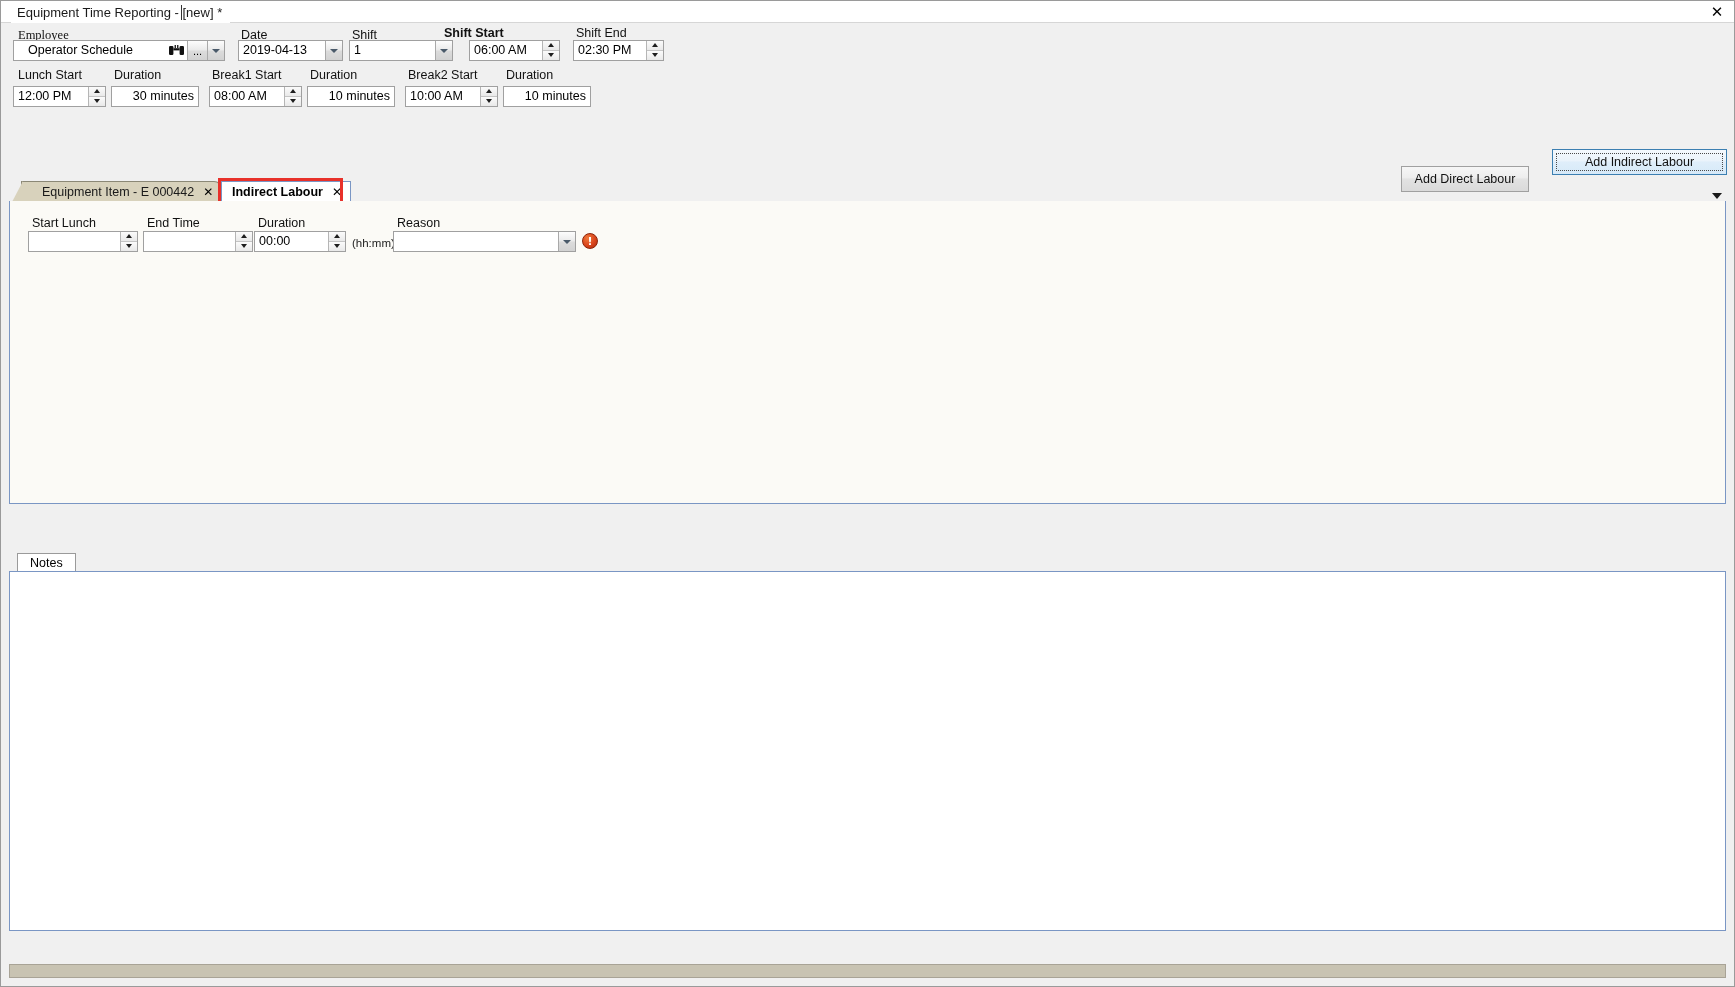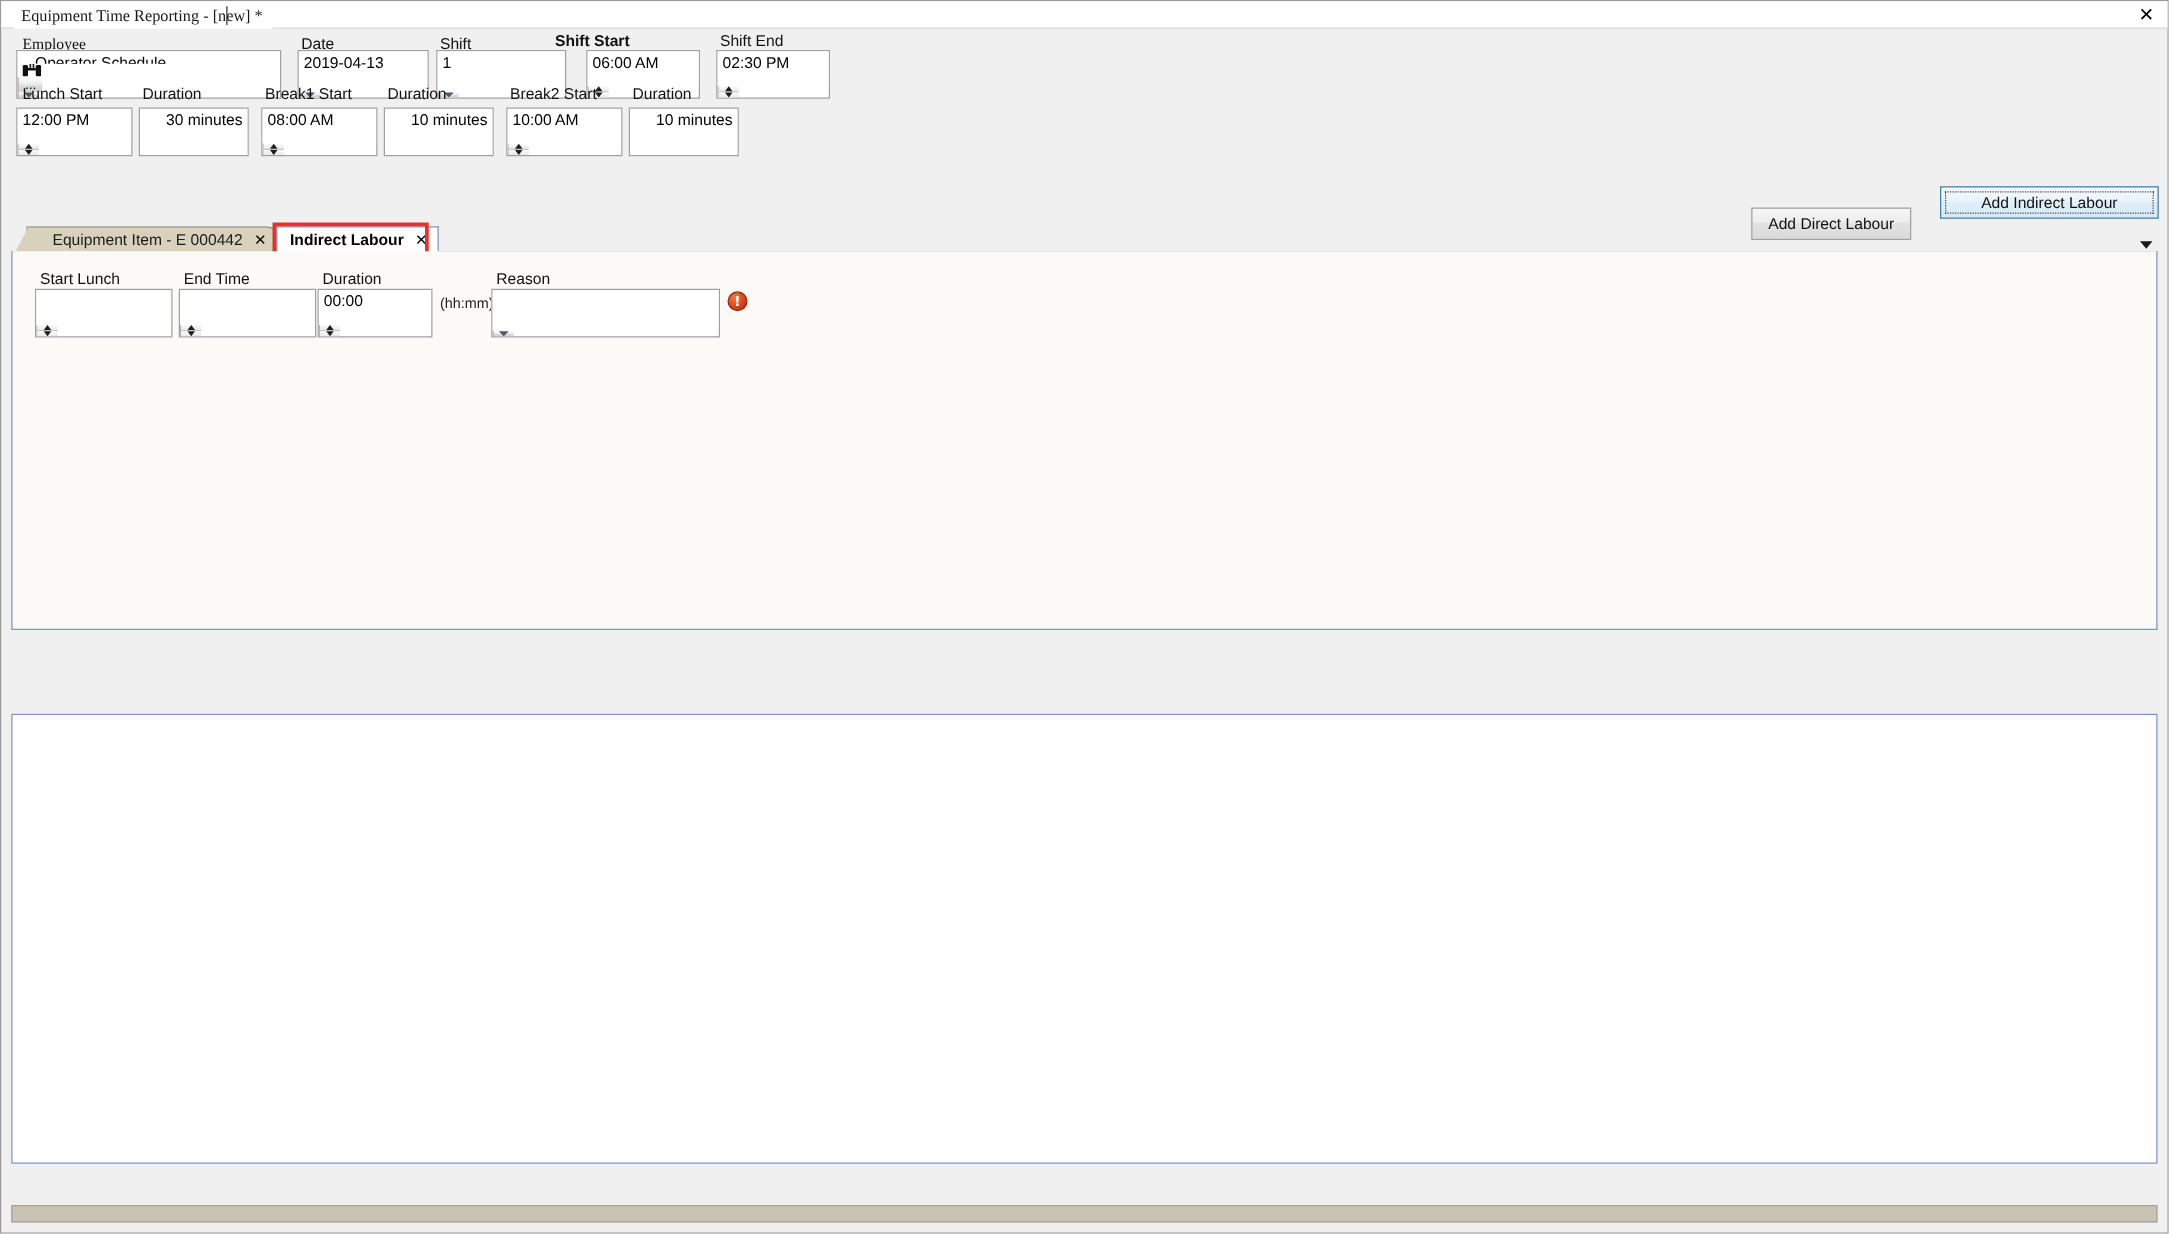--- a/index.html
+++ b/index.html
@@ -28,21 +28,20 @@
   }
   .title-tab {
     position: absolute;
     left: 10px; top: 2px;
     height: 20px;
     padding: 2px 8px 0 6px;
     font-size: 13px;
     color: #1a1a1a;
     white-space: nowrap;
     background: #ffffff;
-    font-family: Liberation Serif, serif;
   }
   .title-caret {
     position: absolute;
     left: 180px; top: 4px;
     width: 1px; height: 15px;
     background: #333;
   }
   .title-close {
     position: absolute;
     right: 6px; top: 1px;
@@ -58,27 +57,26 @@
 
   
   .fld-label {
     position: absolute;
     font-size: 12.5px;
     color: #111;
     white-space: nowrap;
   }
   .ctrl {
     position: absolute;
-    height: 39px;
+    height: 21px;
     background: #ffffff;
     border: 1px solid #a0a0a0;
     display: flex;
     align-items: stretch;
     overflow: hidden;
-    flex-direction: column;
   }
   .ctrl .txt {
     flex: 1 1 auto;
     padding: 0 4px;
     line-height: 19px;
     font-size: 12.5px;
     color: #000;
     background: #fff;
     overflow: hidden;
     white-space: nowrap;
@@ -512,17 +510,22 @@
     <div class="fld-label" style="left:387px; top:15px;">Reason</div>
     <div class="ctrl" style="left:383px; top:30px; width:183px;">
       <div class="txt"></div>
       <div class="dropbtn">
           <span class="chev"></span>
         </div>
     </div>
     <div class="warn-icon" style="left:572px; top:32px;">!</div>
   </div>
 
+  <div class="notes-tabstrip">
+    <div class="notes-tab">
+      <span>Notes</span>
+    </div>
+  </div>
   <div class="notes-area"></div>
 
   <div class="statusbar"></div>
 
 </div>
 
 </body></html>

